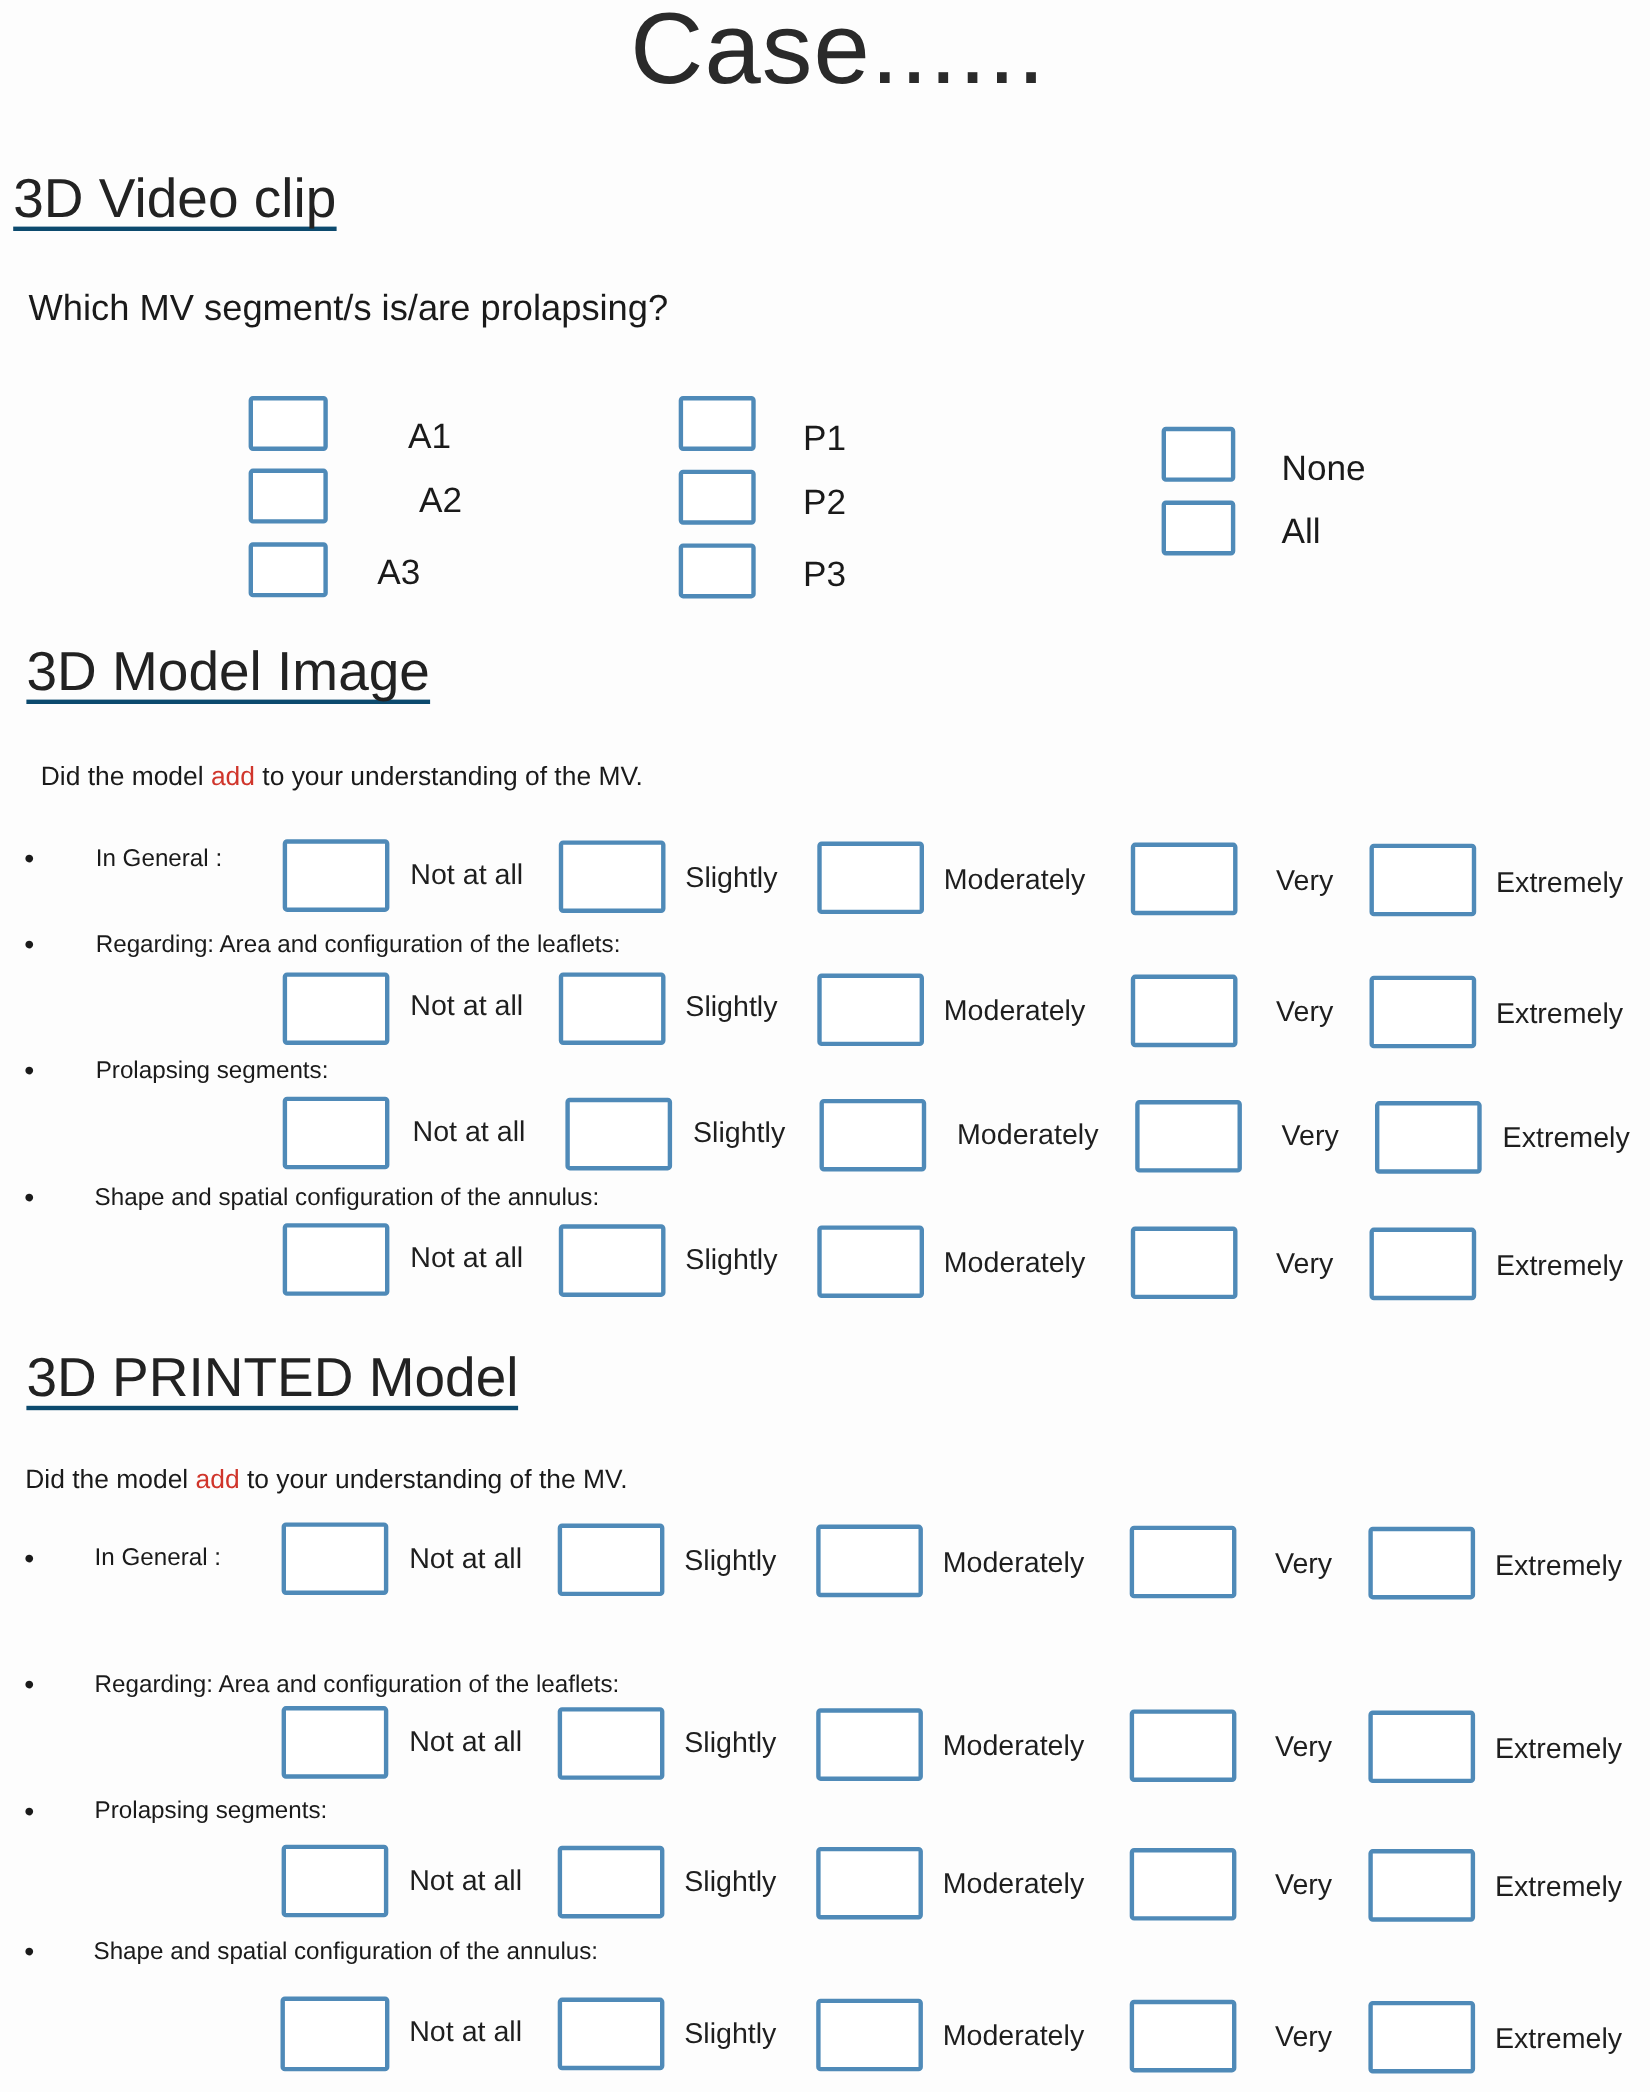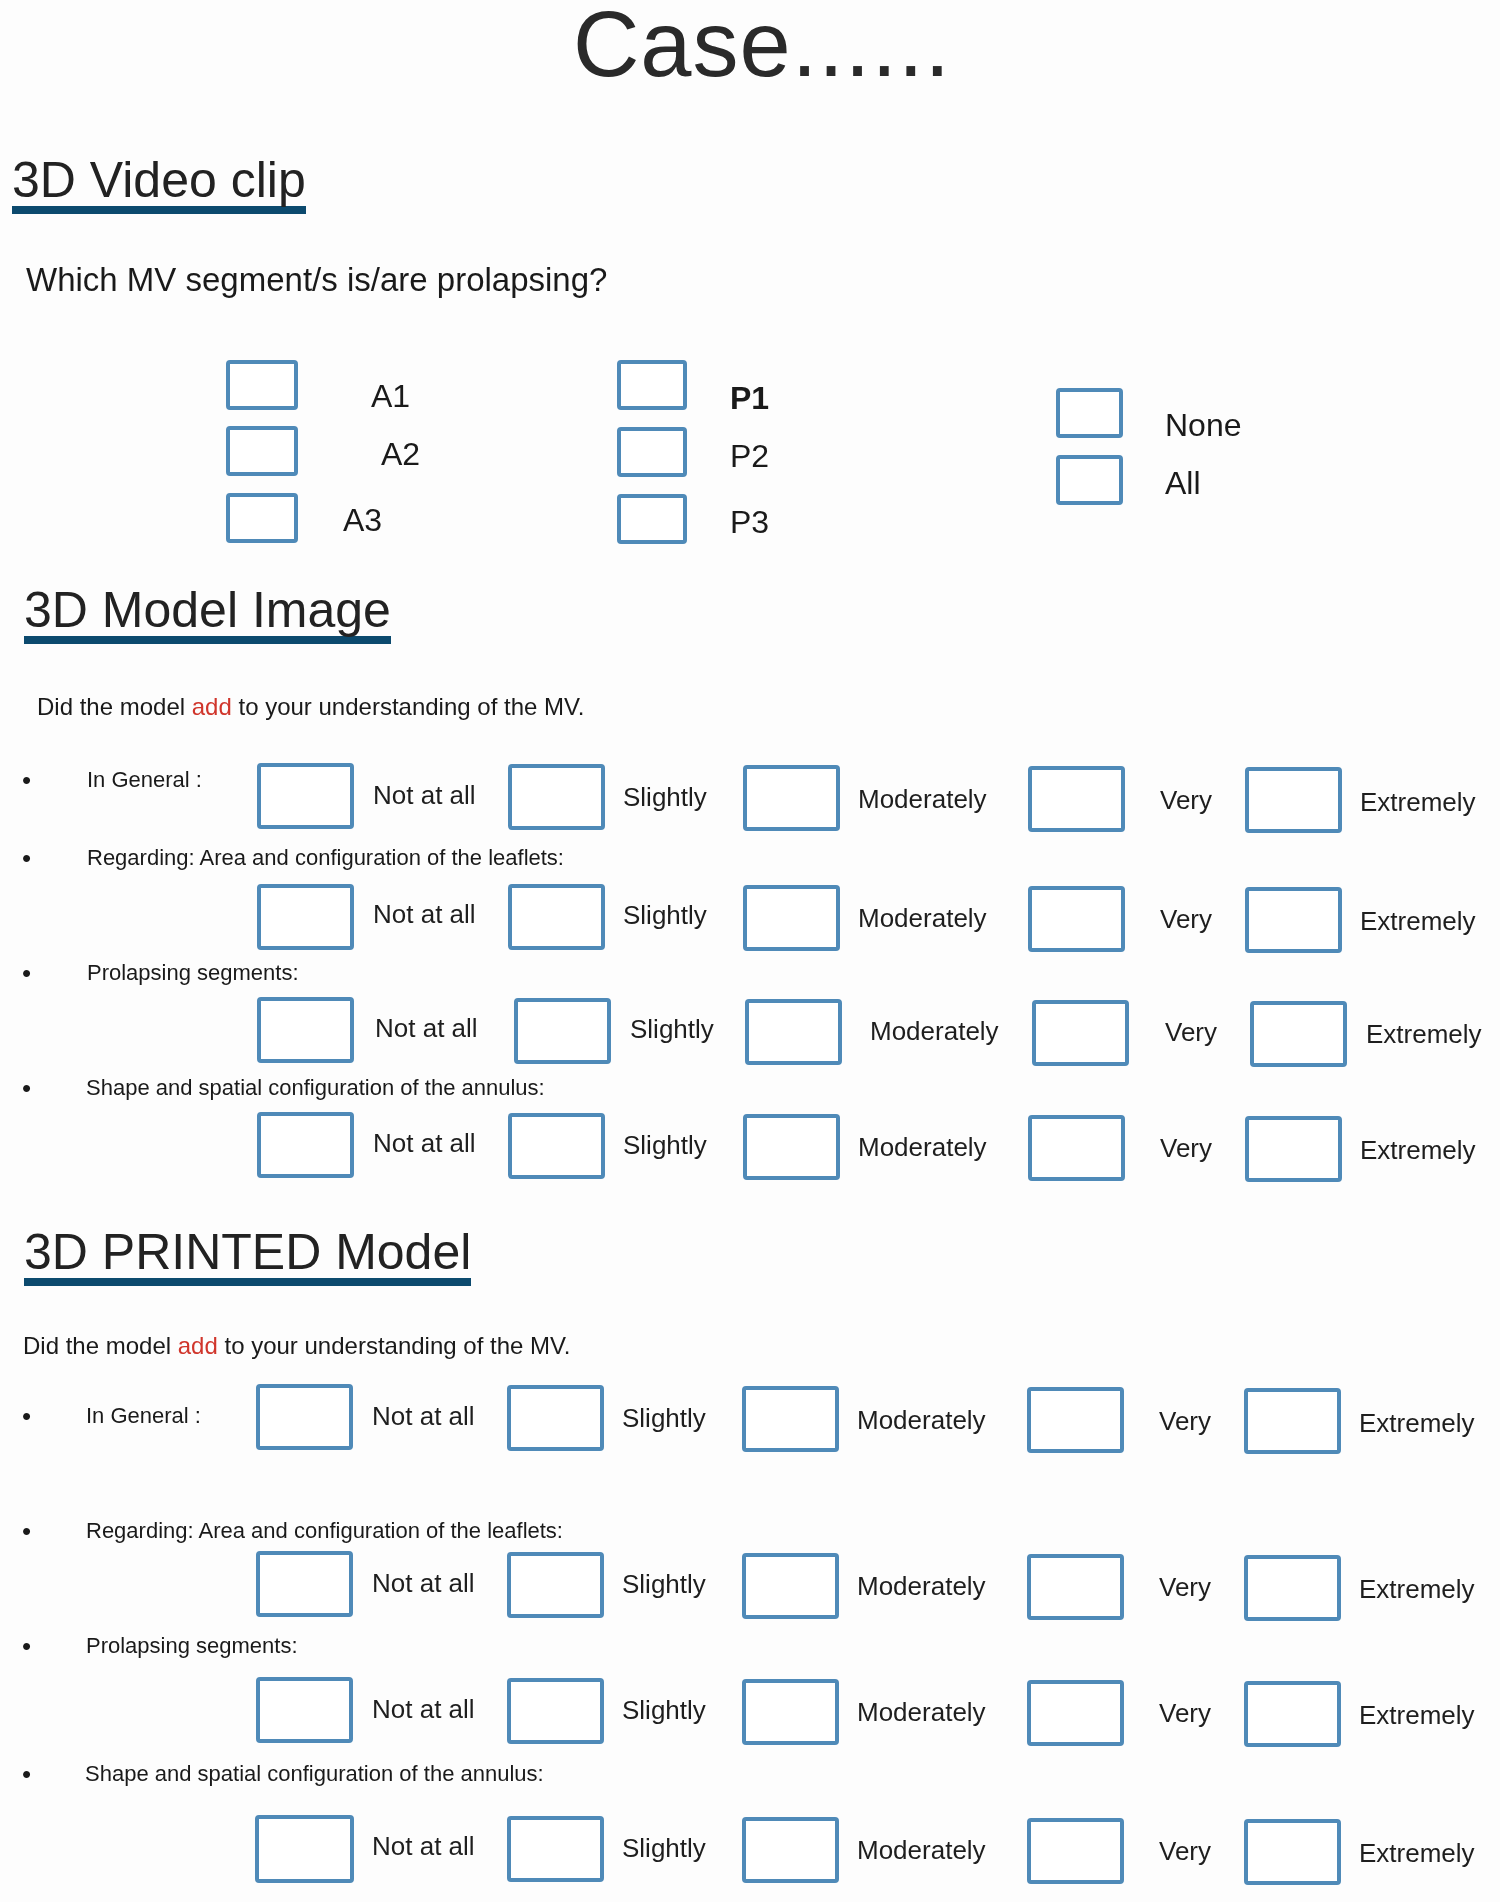--- a/index.html
+++ b/index.html
@@ -4,21 +4,21 @@
 <style>
   html, body { margin: 0; padding: 0; }
   body {
     width: 1500px; height: 1902px; position: relative; overflow: hidden;
     background: #fdfdfd; color: #1a1a1a;
     font-family: "Liberation Sans", "DejaVu Sans", sans-serif;
   }
   .abs { position: absolute; white-space: nowrap; }
   .title { left: 0; width: 1524px; text-align: center; top: -6px; font-size: 92px; line-height: 100px; color: #2a2a2a; letter-spacing: 1px; }
   .h2 { font-size: 50px; line-height: 56px; color: #222; }
-  .h2 span { display: inline-block; border-bottom: 8px solid #0c4a6e; padding-bottom: 0px; line-height: 52px; }
+  .h2 span { display: inline-block; border-bottom: 4px solid #0c4a6e; padding-bottom: 0px; line-height: 52px; }
   .q { font-size: 33px; line-height: 40px; }
   .q2 { font-size: 24px; line-height: 34px; }
   .accent { color: #d0352b; }
   .box {
     position: absolute; box-sizing: border-box;
     border: 4px solid #4f8ab8; border-radius: 4px; background: #ffffff;
     cursor: pointer;
   }
   .seg-label { font-size: 32px; line-height: 40px; }
   .opt-label { font-size: 26px; line-height: 32px; color: #1e1e1e; }
@@ -36,21 +36,21 @@
 <div class="abs q" style="left:26px; top:260px;">Which MV segment/s is/are prolapsing?</div>
 
 <div class="box" style="left:226px; top:360px; width:72px; height:50px;"></div>
 <div class="abs seg-label" style="left:343px; top:376px;margin-left:28px;">A1</div>
 <div class="box" style="left:226px; top:426px; width:72px; height:50px;"></div>
 <div class="abs seg-label" style="left:343px; top:434px;margin-left:38px;">A2</div>
 <div class="box" style="left:226px; top:493px; width:72px; height:50px;"></div>
 <div class="abs seg-label" style="left:343px; top:500px;">A3</div>
 
 <div class="box" style="left:617px; top:360px; width:70px; height:50px;"></div>
-<div class="abs seg-label" style="left:730px; top:378px;font-weight:bold;">P1</div>
+<div class="abs seg-label" style="left:730px; top:378px;">P1</div>
 <div class="box" style="left:617px; top:427px; width:70px; height:50px;"></div>
 <div class="abs seg-label" style="left:730px; top:436px;">P2</div>
 <div class="box" style="left:617px; top:494px; width:70px; height:50px;"></div>
 <div class="abs seg-label" style="left:730px; top:502px;">P3</div>
 
 <div class="box" style="left:1056px; top:388px; width:67px; height:50px;"></div>
 <div class="abs seg-label" style="left:1165px; top:405px;">None</div>
 <div class="box" style="left:1056px; top:455px; width:67px; height:50px;"></div>
 <div class="abs seg-label" style="left:1165px; top:463px;">All</div>
 

